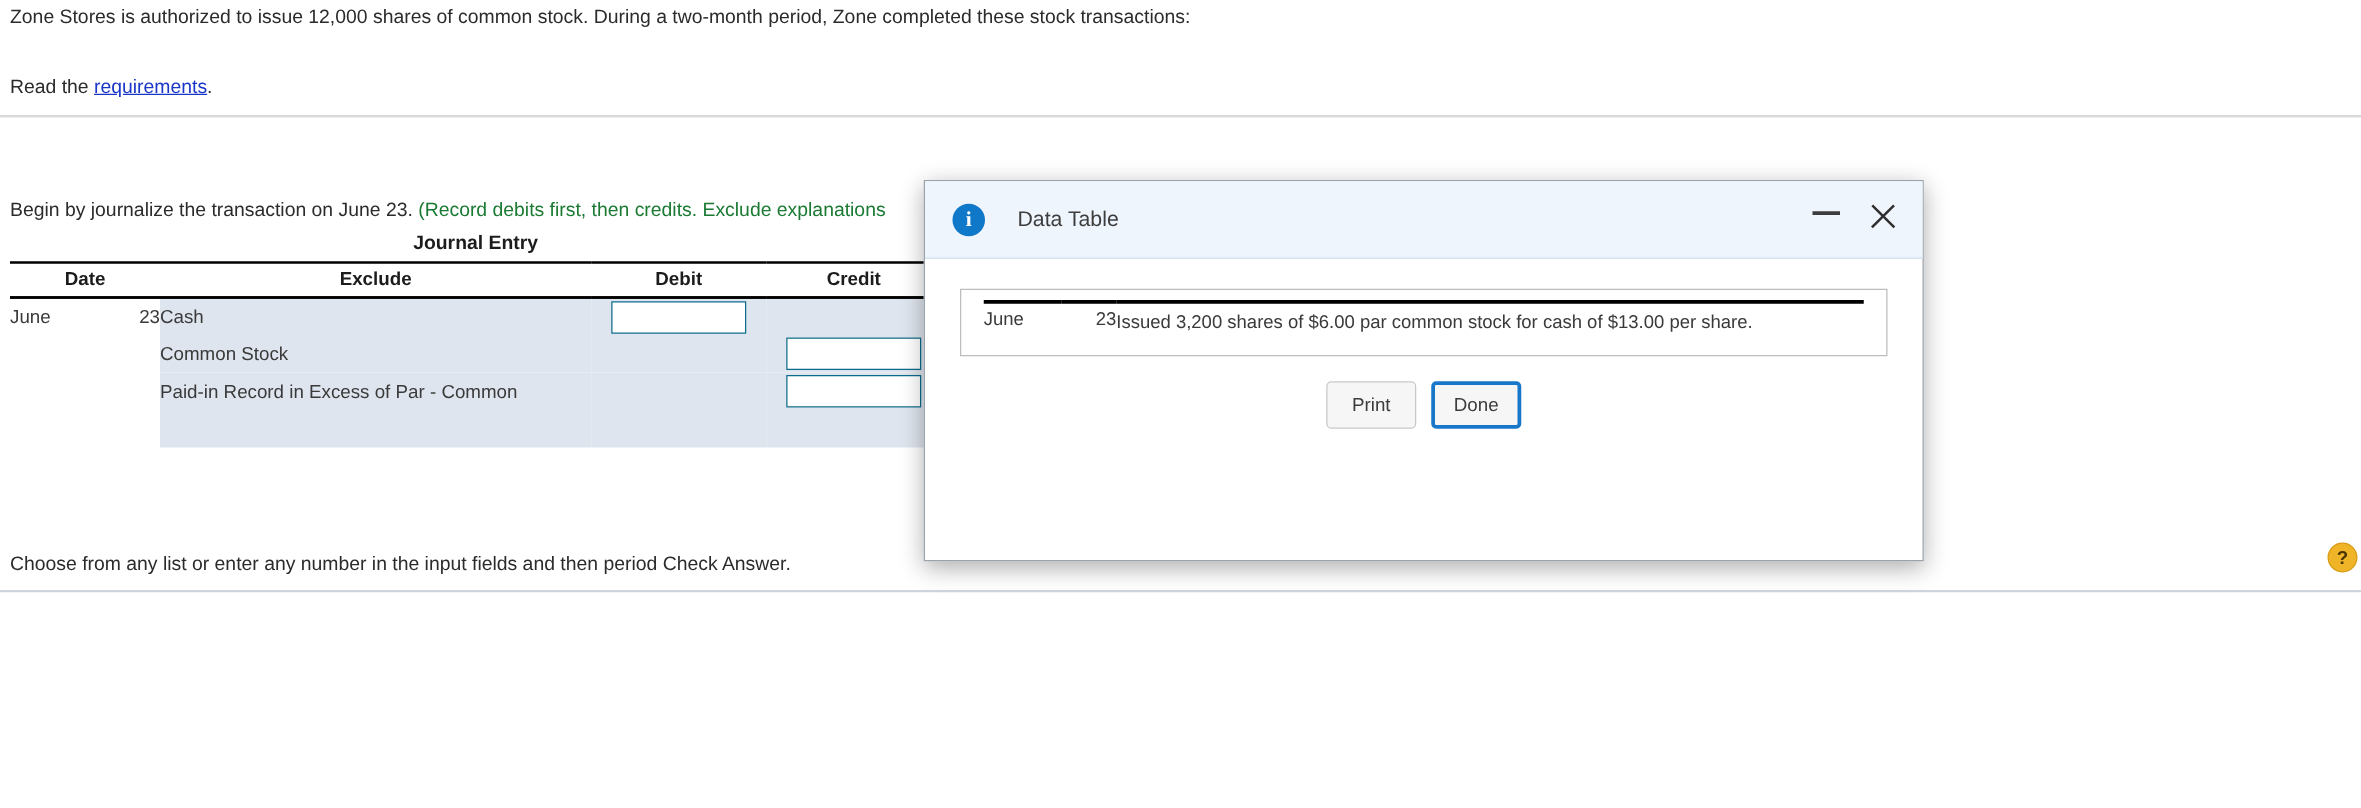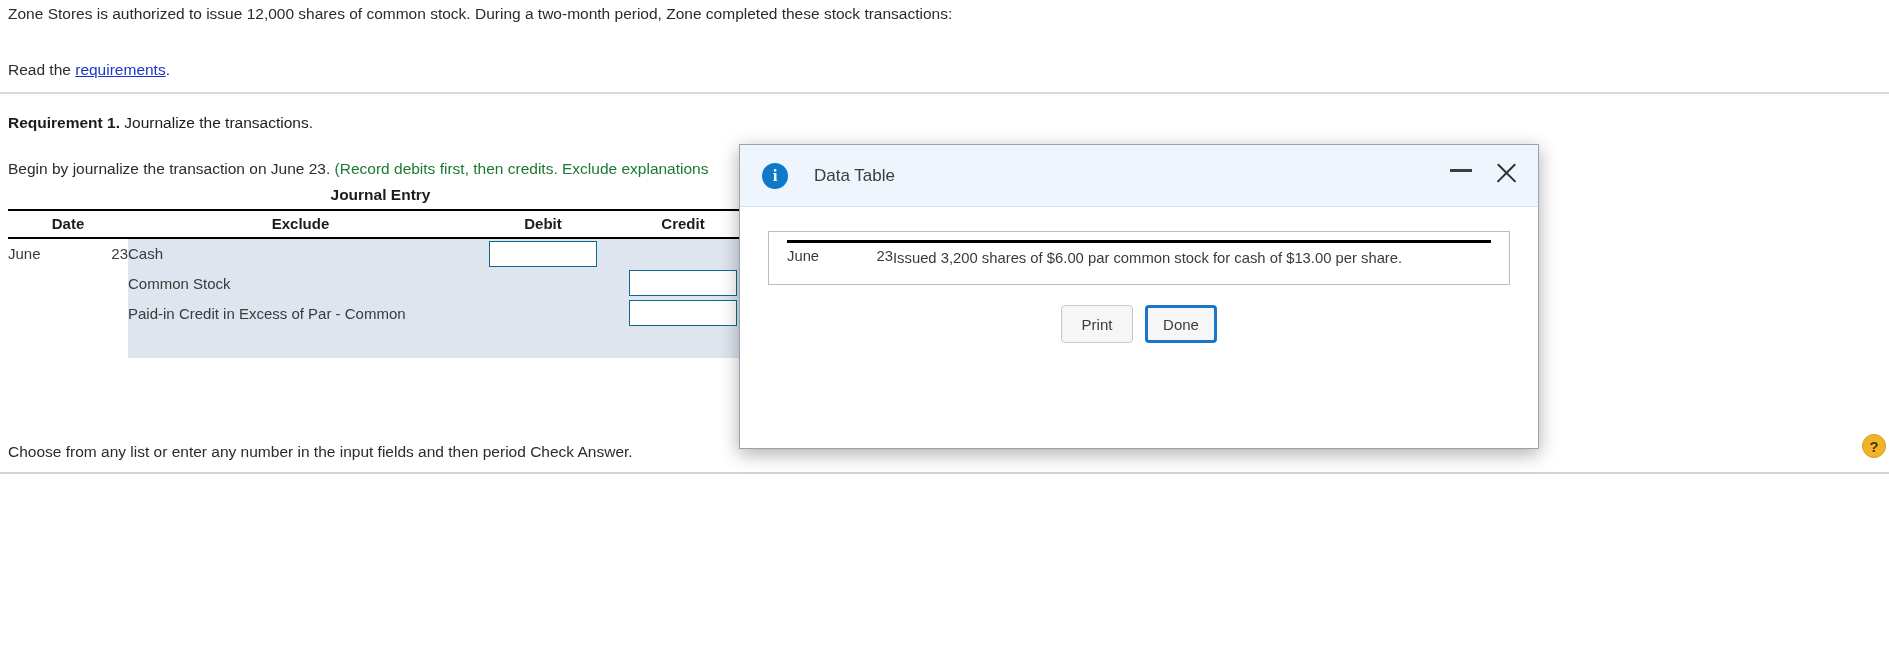--- a/index.html
+++ b/index.html
@@ -154,21 +154,20 @@
 
 <div id="root">
 
   <div class="intro">Zone Stores is authorized to issue 12,000 shares of common stock. During a two-month period, Zone completed these stock transactions:</div>
 
 
   <div class="readline"><span>Read the </span><a href="#">requirements</a><span>.</span></div>
 
   <div class="hr-top"></div>
 
-  <div class="req"><b>Requirement 1.</b><span> Journalize the transactions.</span></div>
 
   <div class="begin"><span>Begin by journalize the transaction on June 23. </span><span class="green">(Record debits first, then credits. Exclude explanations</span></div>
 
   <div class="je">
     <div class="je-title">Journal Entry</div>
     <table class="je-tbl">
       <colgroup>
         <col class="col-month">
           <col class="col-day">
           <col class="col-acct">
@@ -194,21 +193,21 @@
         <tr>
           <td class="month"></td>
           <td class="day"></td>
           <td class="acct">Common Stock</td>
           <td class="amt"></td>
           <td class="amt"><span class="cell-input"></span></td>
         </tr>
         <tr>
           <td class="month"></td>
           <td class="day"></td>
-          <td class="acct">Paid-in Credit in Excess of Par - Common</td>
+          <td class="acct">Paid-in Record in Excess of Par - Common</td>
           <td class="amt"></td>
           <td class="amt"><span class="cell-input"></span></td>
         </tr>
         <tr>
           <td class="month"></td>
           <td class="day"></td>
           <td class="acct"></td>
           <td class="amt"></td>
           <td class="amt"></td>
         </tr>

